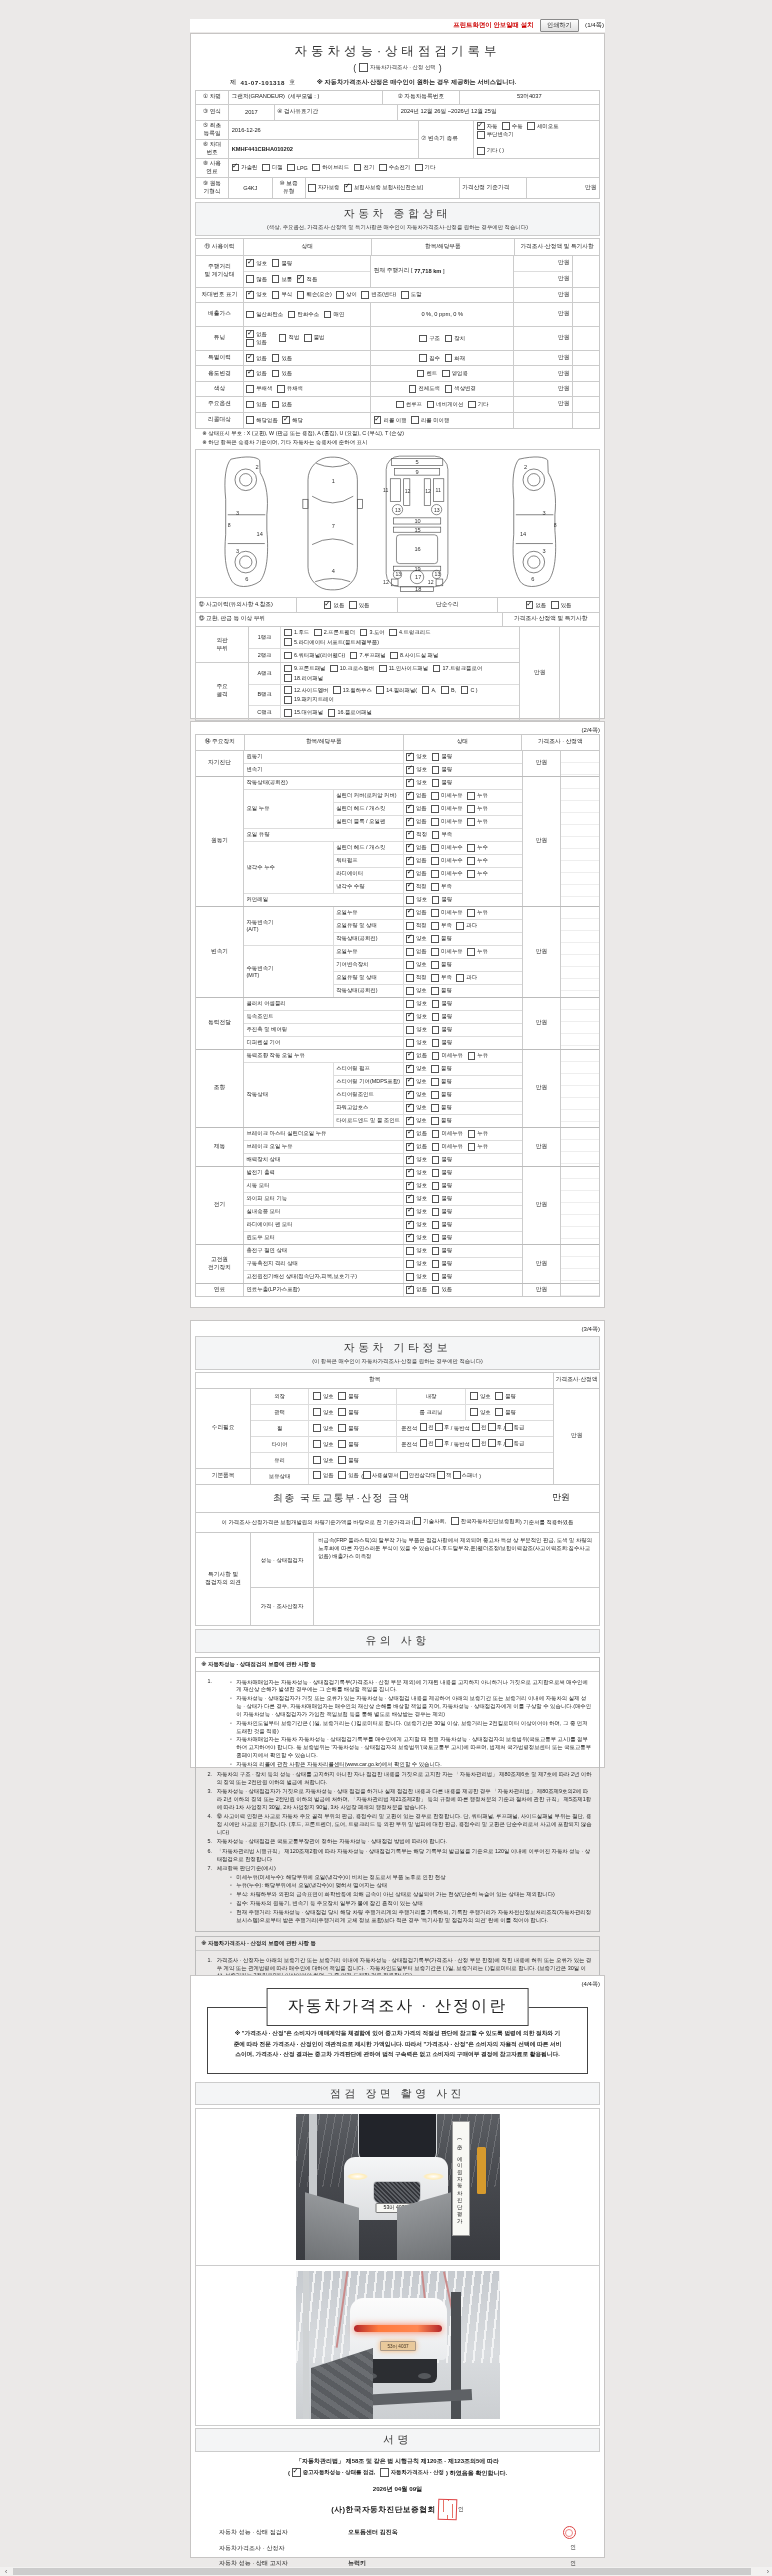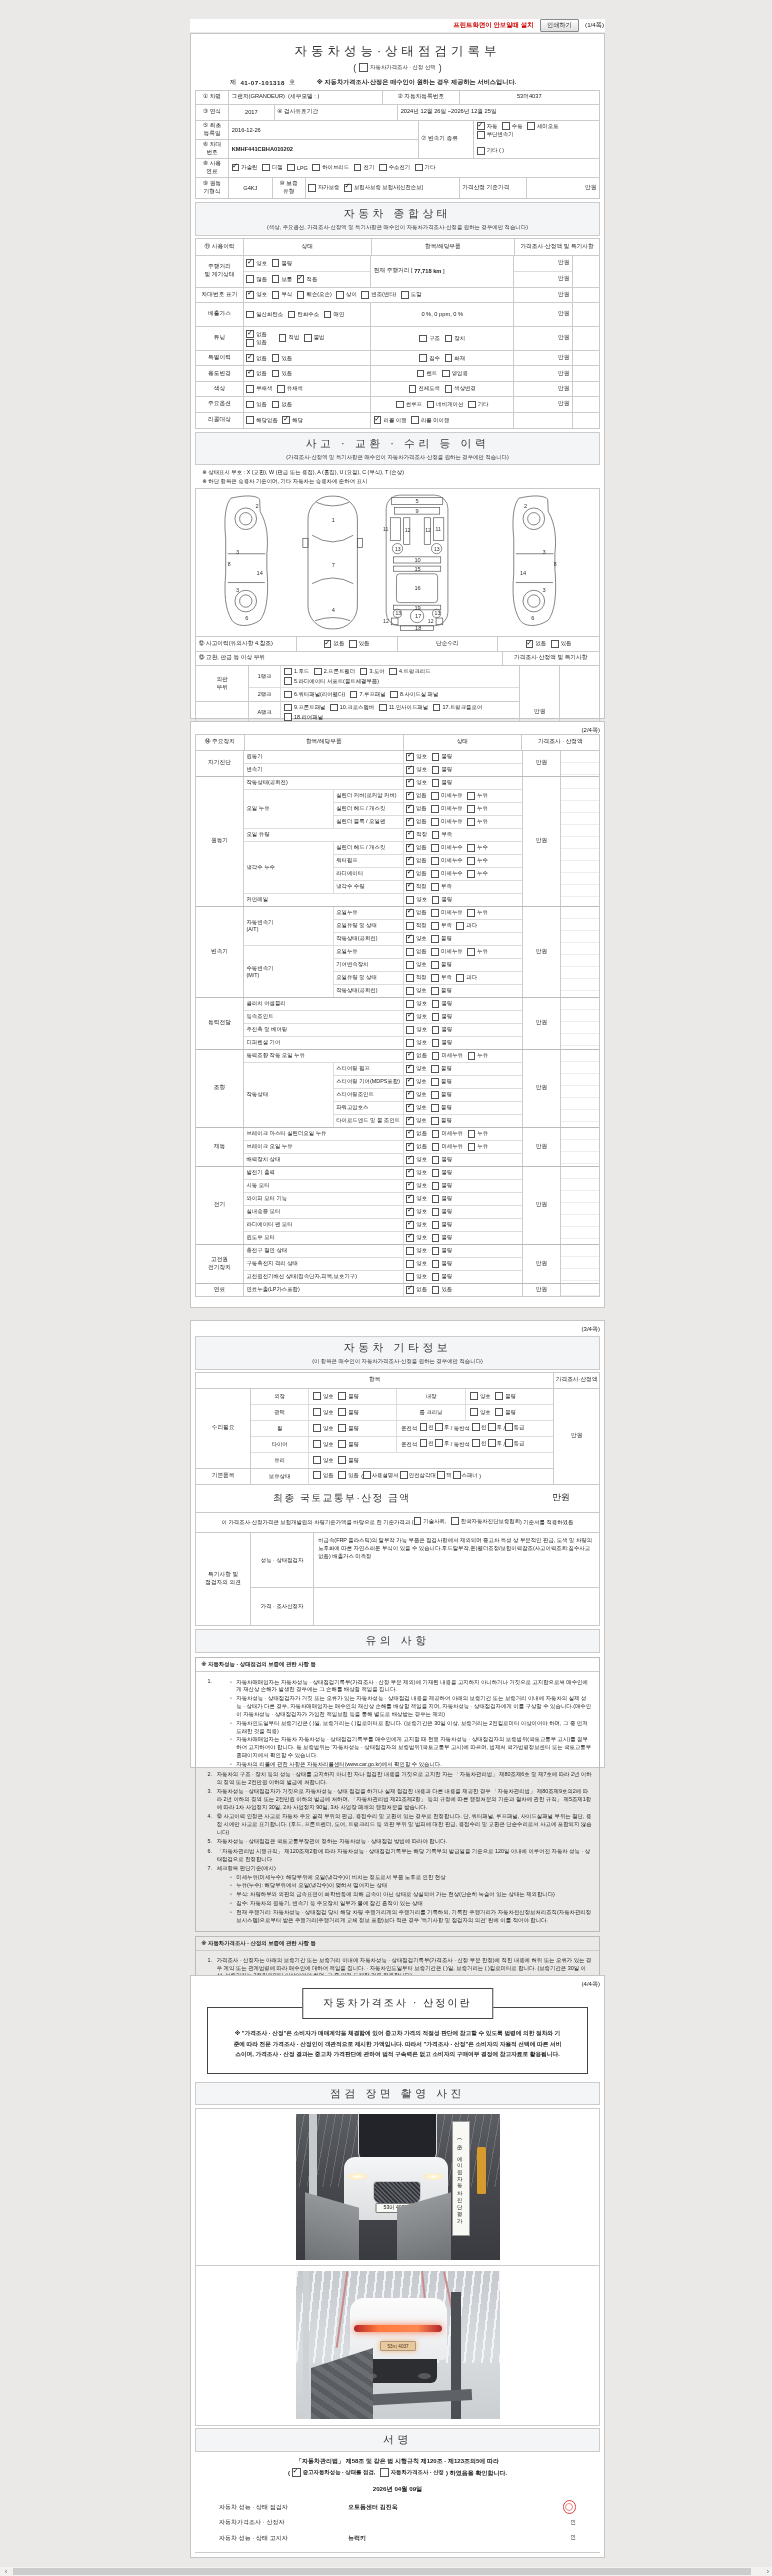--- a/index.html
+++ b/index.html
@@ -120,21 +120,21 @@
 .chead{border-bottom:0.5px solid #ccc;padding:3.1px 5.2px;font-weight:bold}
 .citems{padding:4.1px 7.2px 5.2px 11.3px;line-height:1.45}
 .ci{display:flex;margin-top:1.5px}
 .cn{width:9.3px;flex:none}
 .ct{flex:1}
 .cbul{margin:1px 0 1px 13.4px}
 .cbul .bi{position:relative;padding-left:6.2px;margin-top:1px}
 .cbul .bi:before{content:"◦";position:absolute;left:0;top:0}
 
 .infobox{border:1px solid #444;margin:18.5px 12.4px 7.2px;position:relative;padding:20.6px 24px 13.4px;text-align:center}
-.infotab{position:absolute;left:50%;transform:translateX(-50%);top:-19.6px;background:#fff;border:1px solid #444;padding:7.2px 20.6px;font-size:10px;letter-spacing:2.1px;white-space:nowrap}
+.infotab{position:absolute;left:50%;transform:translateX(-50%);top:-19.6px;background:#fff;border:1px solid #444;padding:7.2px 20.6px;font-size:16px;letter-spacing:2.1px;white-space:nowrap}
 .infotext{font-size:5.7px;line-height:1.85;color:#222;text-align:center;font-weight:bold}
 .photocell{border:0.5px solid #ccc;border-top:none;display:flex;justify-content:center;padding:5.2px 0}
 .sgline{ text-align:center;font-size:6px;font-weight:bold;margin-top:5.2px}
 .sgline2{display:flex;justify-content:center;align-items:center;gap:2.1px;font-size:6px;font-weight:bold;margin-top:2.1px}
 .sgdate{text-align:center;font-size:6.2px;font-weight:bold;margin-top:7.2px}
 .orgline{display:flex;justify-content:center;align-items:center;margin-top:5.2px;gap:1px}
 .orgname{font-size:7.7px;font-weight:bold;letter-spacing:0.5px}
 .sealsq{width:16.5px;height:18.5px;border:1px solid #d44;margin-left:1px;background:repeating-linear-gradient(90deg,rgba(221,68,51,0) 0 4.1px,rgba(221,68,51,.75) 4.1px 4.6px);transform:rotate(2deg)}
 .inch{font-size:5.7px;margin-left:1px}
 .srow{display:flex;align-items:center;height:15.5px;padding:0 24px;font-size:6px}
@@ -570,24 +570,20 @@
             <span class="opt">
               <span class="cb"></span>
               <span>리콜 미이행</span>
             </span>
           </div>
         <div class="c o-p"></div>
         <div class="c o-b last"></div>
       </div>
     </div>
 
-    <div class="sech">
-      <div class="t">사고 · 교환 · 수리 등 이력</div>
-      <div class="sub">(가격조사·산정액 및 특기사항은 매수인이 자동차가격조사·산정을 원하는 경우에만 적습니다)</div>
-    </div>
     <div class="note">※ 상태표시 부호 : X (교환), W (판금 또는 용접), A (흠집), U (요철), C (부식), T (손상)</div>
     <div class="note">※ 하단 항목은 승용차 기준이며, 기타 자동차는 승용차에 준하여 표시</div>
 
     <div class="dgmbox" style="margin-top:2.1px">
       <svg width="381" height="143" viewBox="0 0 740 278">
 
         <g stroke="#555" fill="none" stroke-width="1.4">
           <path d="M46,14 C76,7 96,9 102,16 L103,40 C117,64 119,92 116,122 L116,152 C120,200 116,234 103,251 C82,266 56,264 48,251 C34,228 33,198 36,160 L36,92 C32,52 36,26 46,14 Z"></path>
           <circle cx="75" cy="54" r="21"></circle>
             <circle cx="75" cy="54" r="12"></circle>
@@ -1884,20 +1880,25 @@
         <span><span class="opt on">
             <span class="cb"></span>
             <span>중고자동차성능 · 상태를 점검,</span>
           </span><span class="opt">
             <span class="cb"></span>
             <span>자동차가격조사 · 산정</span>
           </span></span>
         <span>) 하였음을 확인합니다.</span>
     </div>
     <div class="sgdate">2026년 04월 09일</div>
+    <div class="orgline">
+      <span class="orgname">(사)한국자동차진단보증협회</span>
+      <span class="sealsq"></span>
+      <span class="inch">인</span>
+    </div>
     <div style="height:5.2px"></div>
     <div class="srow">
       <span class="srl">자동차 성능 · 상태 점검자</span>
       <span class="srv">오토돔센터 김진욱</span>
       <span class="srs">
           <span class="sealrd"></span>
         </span>
     </div>
     <div class="srow">
       <span class="srl">자동차가격조사 · 산정자</span>

